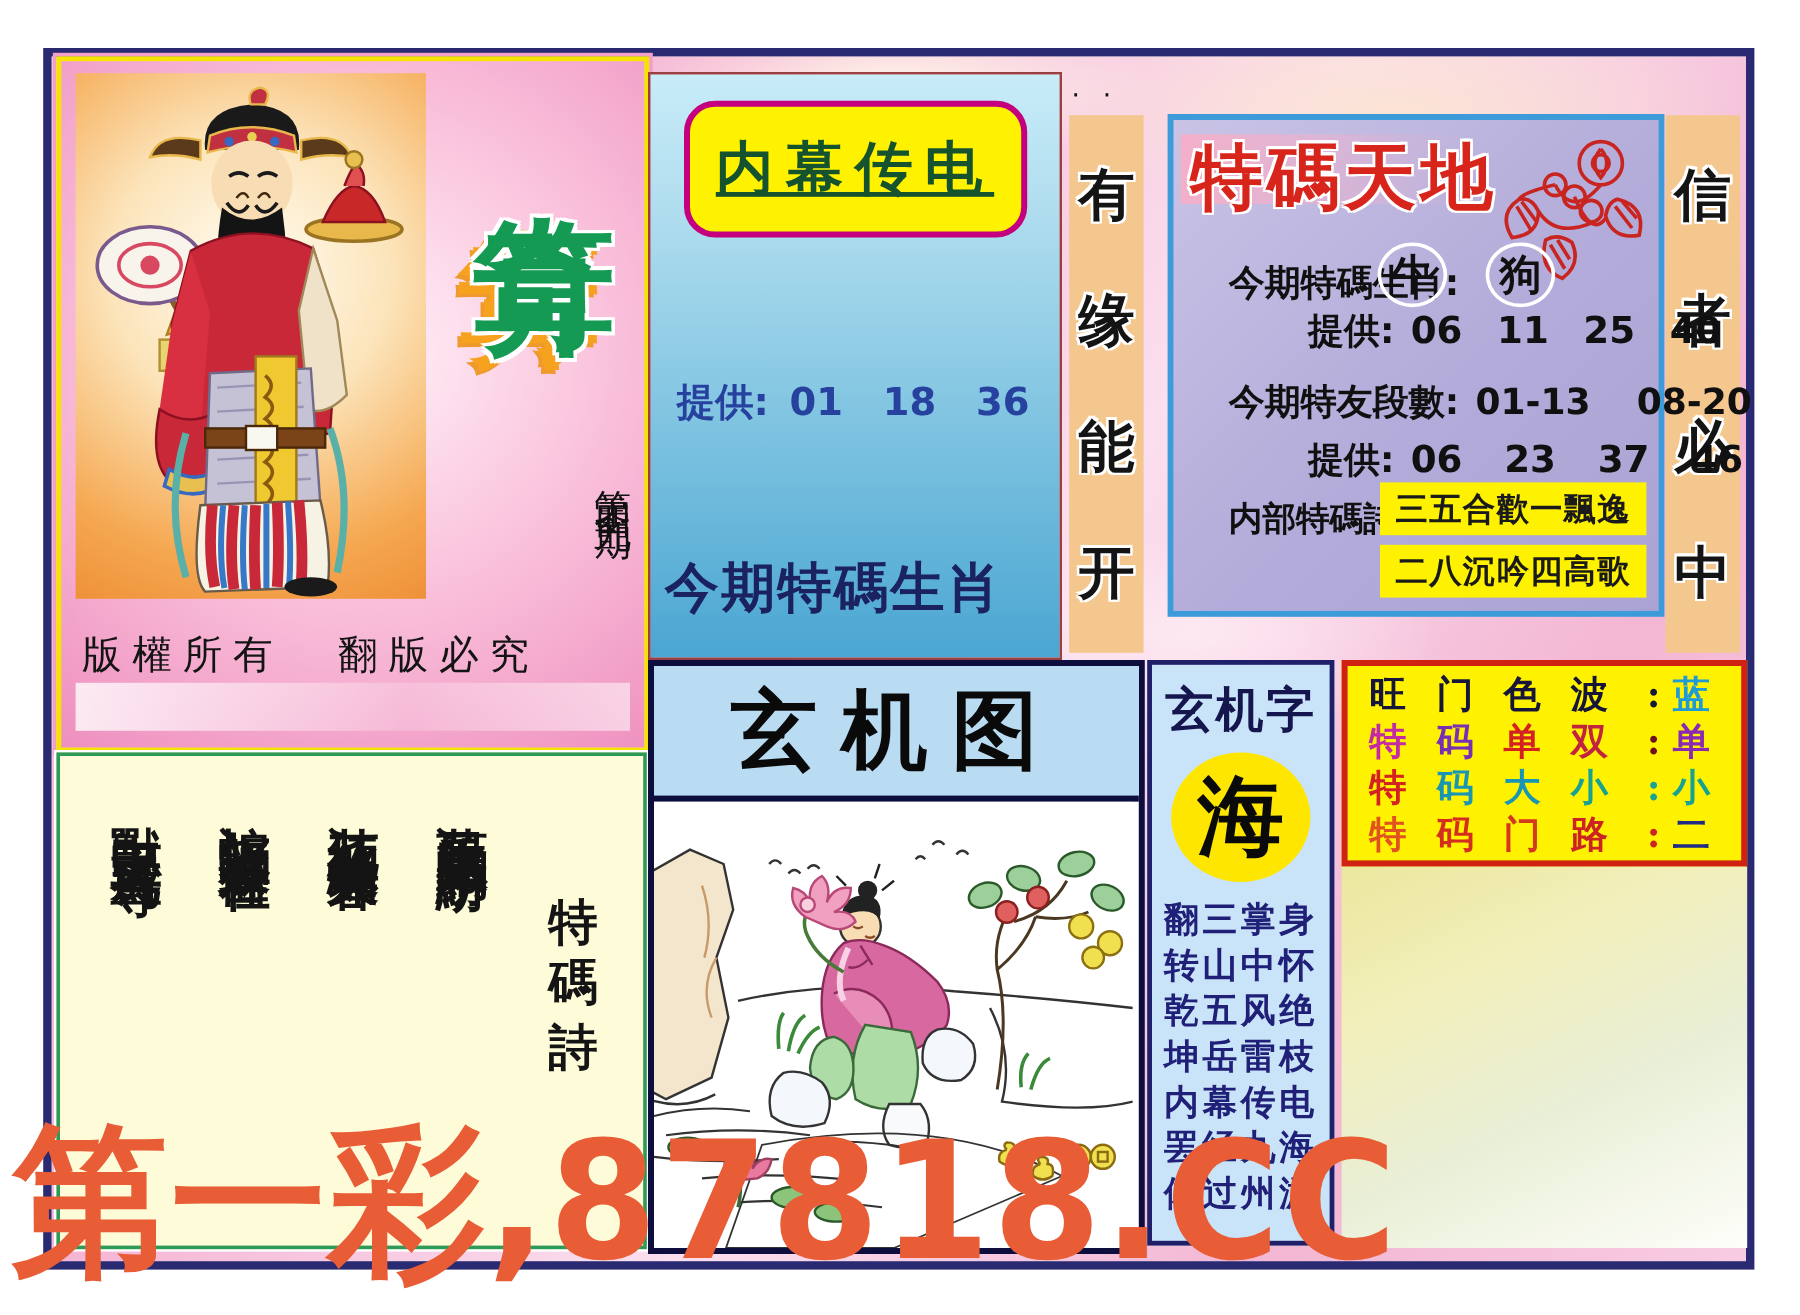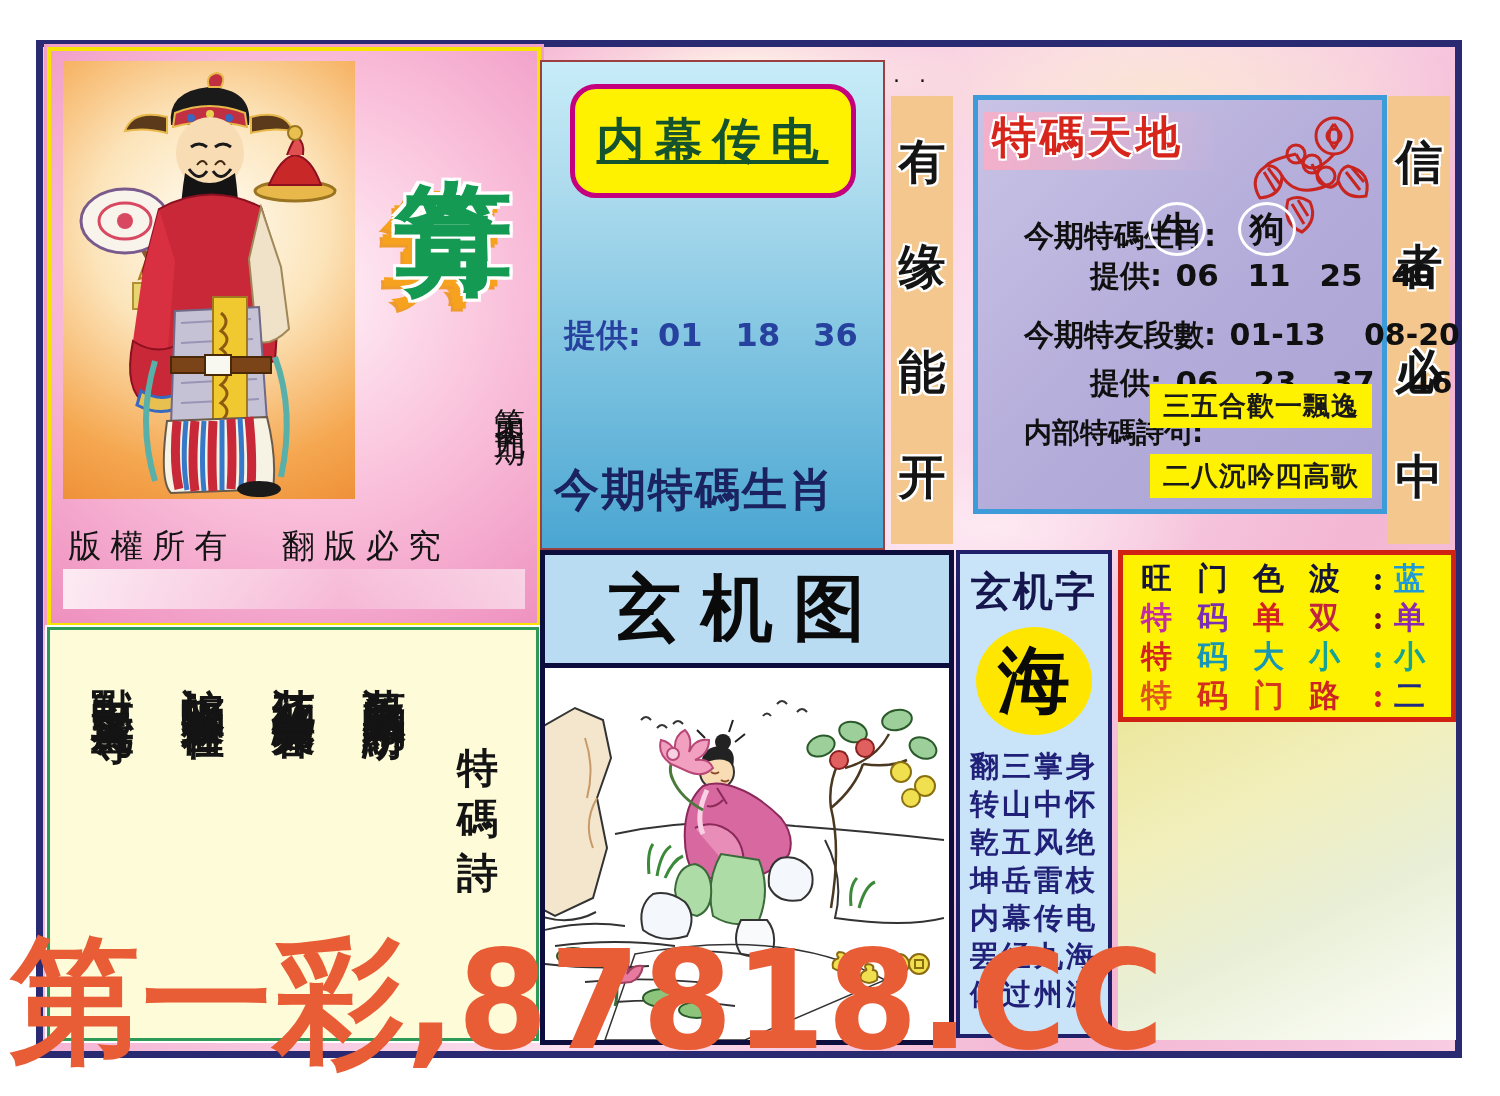--- a/index.html
+++ b/index.html
@@ -70,40 +70,40 @@
   .strip-left{left:891px;}
   .strip-right{left:1388px;}
 
   
   .tema-box{position:absolute;left:973px;top:95px;width:404px;height:409px;
             border:5px solid #3C9BD8;z-index:2;
             background:linear-gradient(135deg,#C9C3E6 0%,#B3ABD9 55%,#ABA3D3 100%);}
   .tema-title-strip{position:absolute;left:6px;top:12px;width:248px;height:58px;
             background:linear-gradient(to right,#F4AFC9 0%,rgba(244,175,201,0) 96%);}
   .tema-title{position:absolute;left:14px;top:8px;font-family:"DejaVu Serif",serif;font-weight:bold;
-            font-size:44px;letter-spacing:4px;color:#D8251C;
+            font-size:60px;letter-spacing:4px;color:#D8251C;
             text-shadow:-2px 0 0 #fff,2px 0 0 #fff,0 -2px 0 #fff,0 2px 0 #fff,
                         -2px 2px 0 #fff,2px -2px 0 #fff,-2px -2px 0 #fff,2px 2px 0 #fff;}
   .flower{position:absolute;right:2px;top:2px;}
   .t-row{position:absolute;font-weight:bold;color:#101010;white-space:nowrap;margin-left:32px;}
   .t-label{font-size:30px;}
   .t-nums{font-size:31px;margin-left:8px;}
   .t-r1{left:14px;top:116px;}
   .zodiac{position:absolute;top:102px;width:58px;height:54px;border:3px solid #fff;border-radius:50%;
           display:flex;align-items:center;justify-content:center;font-family:"DejaVu Serif",serif;
           font-size:35px;font-weight:bold;color:#101010;box-sizing:border-box;}
   .z1{left:170px;} .z2{left:260px;}
   .t-r2{left:80px;top:156px;} .t-r2 .t-nums{word-spacing:18px;}
   .t-r3{left:14px;top:215px;} .t-r3 .t-nums{word-spacing:28px;font-size:30px;}
   .t-r4{left:80px;top:263px;} .t-r4 .t-nums{word-spacing:24px;}
   .t-r5{left:14px;top:314px;} .t-r5 .t-label{font-size:28px;}
   .t-strip{position:absolute;left:172px;width:222px;height:44px;background:#FFF200;
            display:flex;align-items:center;justify-content:center;
            font-family:"DejaVu Serif",serif;font-weight:bold;font-size:27px;color:#1A1A1A;letter-spacing:1px;}
-  .t-strip1{top:284px;} .t-strip2{top:354px;}
+  .t-strip1{top:302px;} .t-strip2{top:354px;}
 
   
   .xjt-panel{position:absolute;left:540px;top:550px;width:404px;height:485px;
              border:5px solid #0E0E3E;background:#ffffff;z-index:2;box-sizing:content-box;}
   .xjt-header{height:108px;background:#BADCF2;border-bottom:5px solid #0E0E3E;
               display:flex;align-items:center;justify-content:center;
               font-family:"DejaVu Serif",serif;font-weight:bold;font-size:72px;letter-spacing:20px;color:#0A0A0A;}
   .xjt-scene{position:relative;height:372px;overflow:hidden;}
 
   

